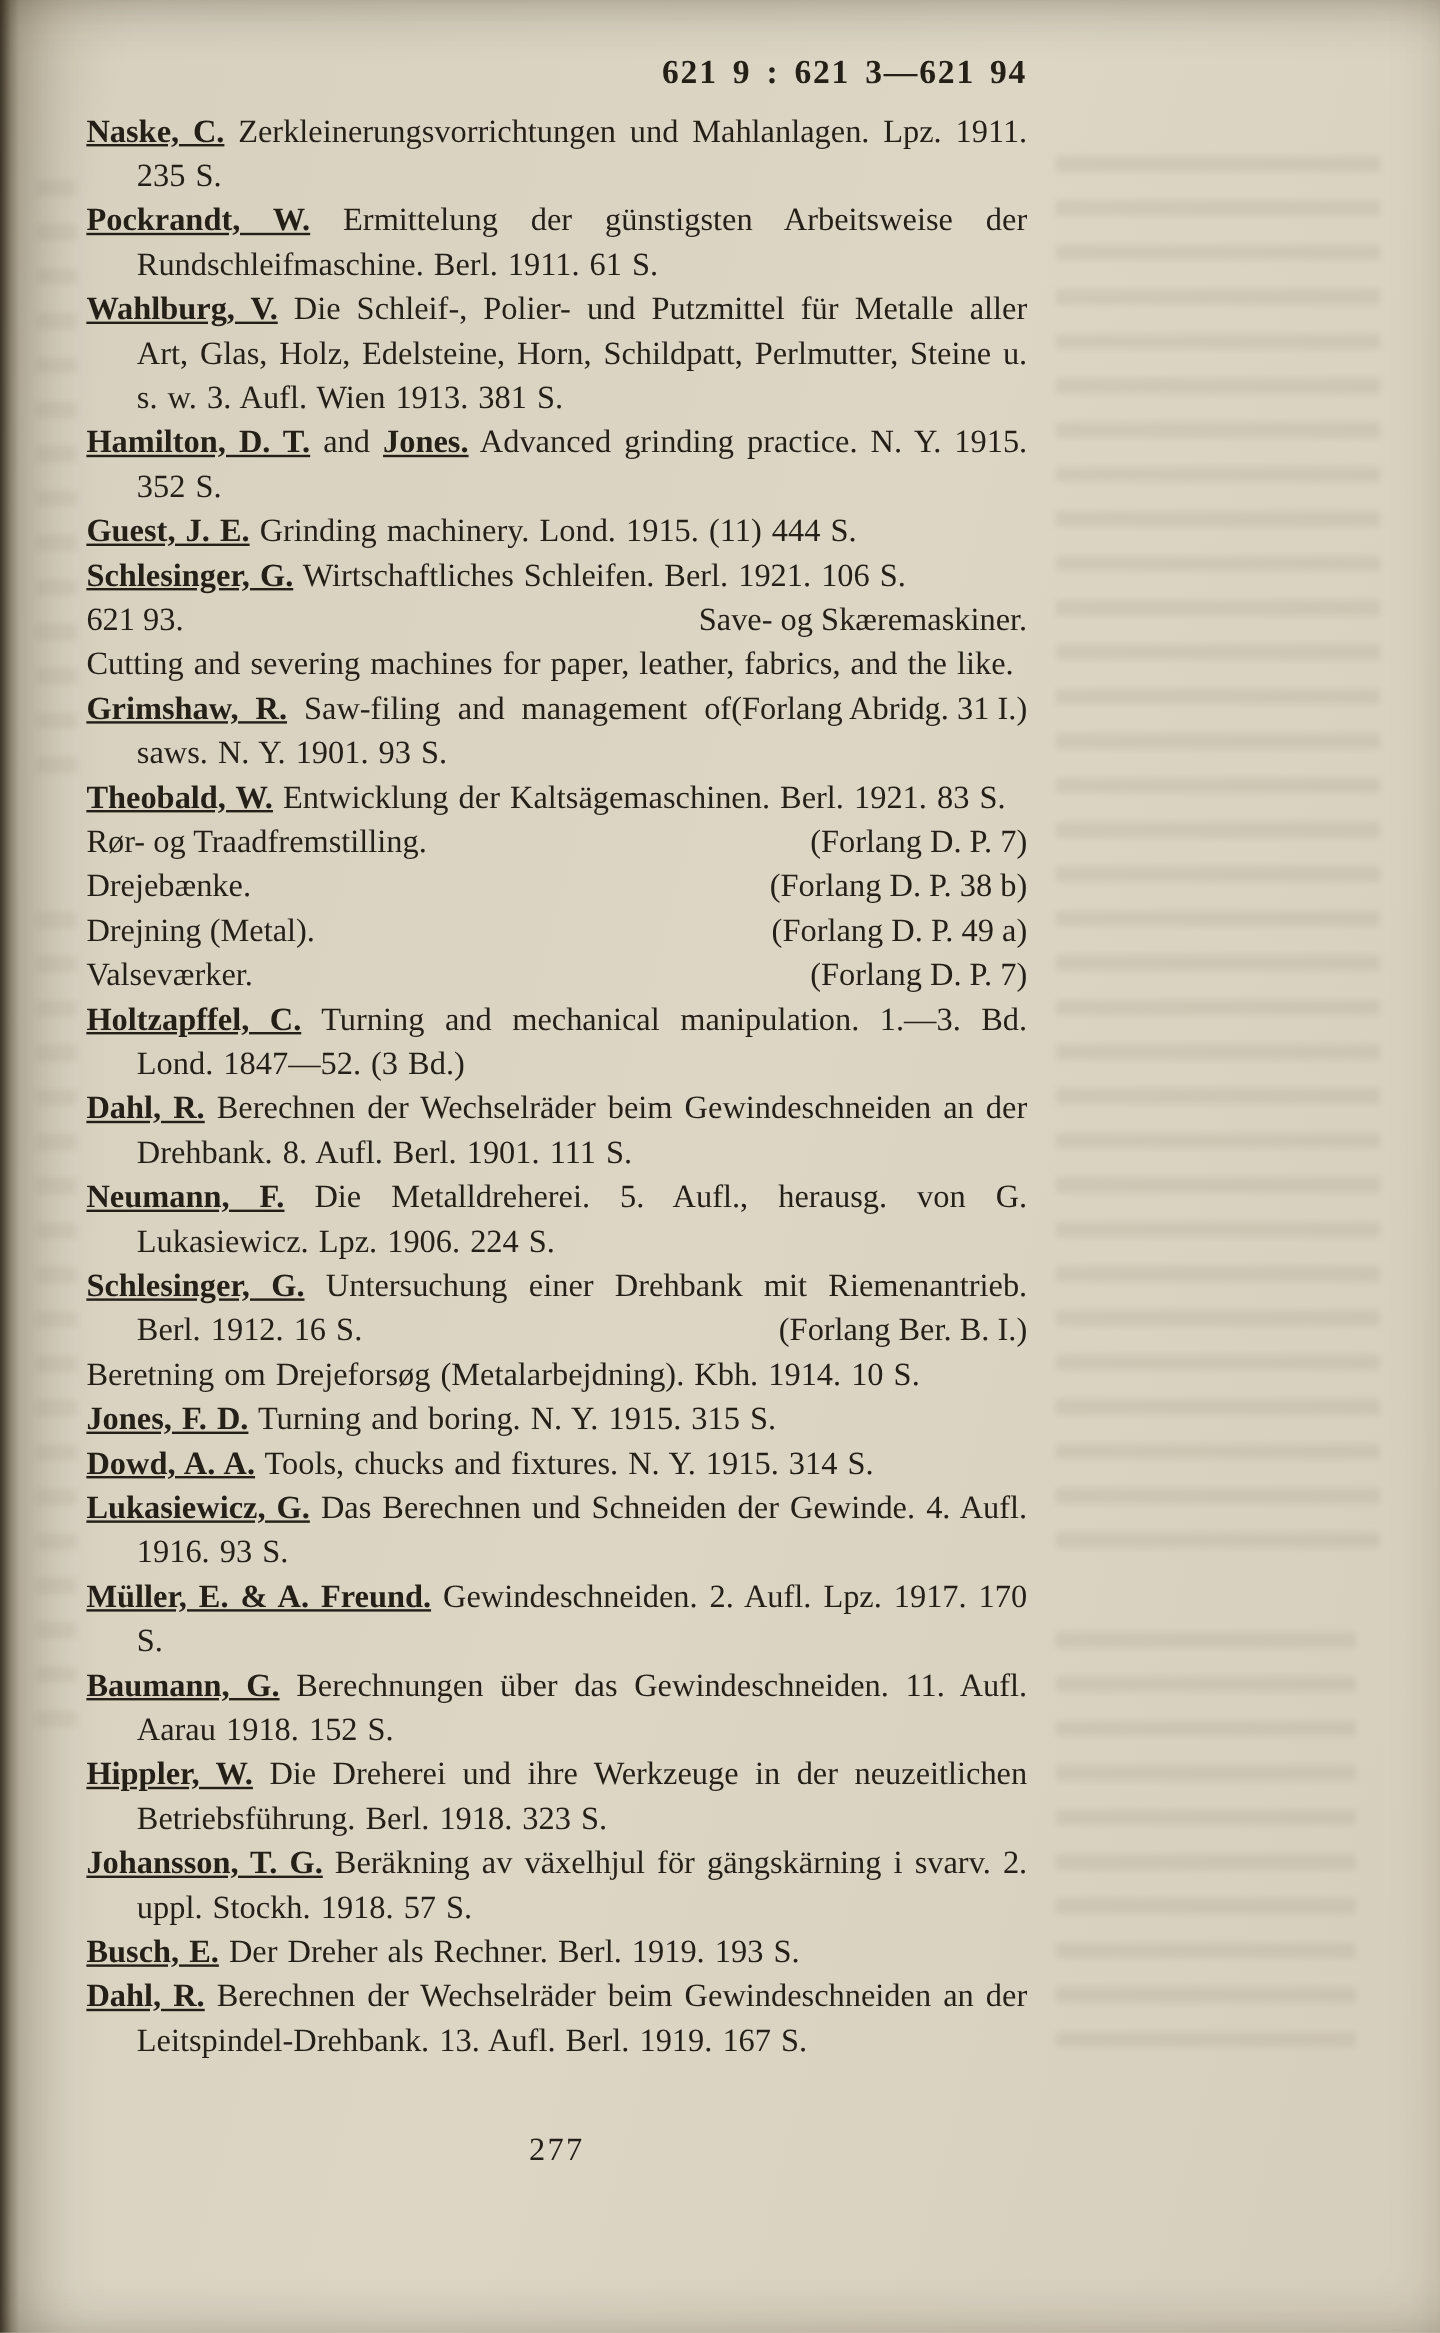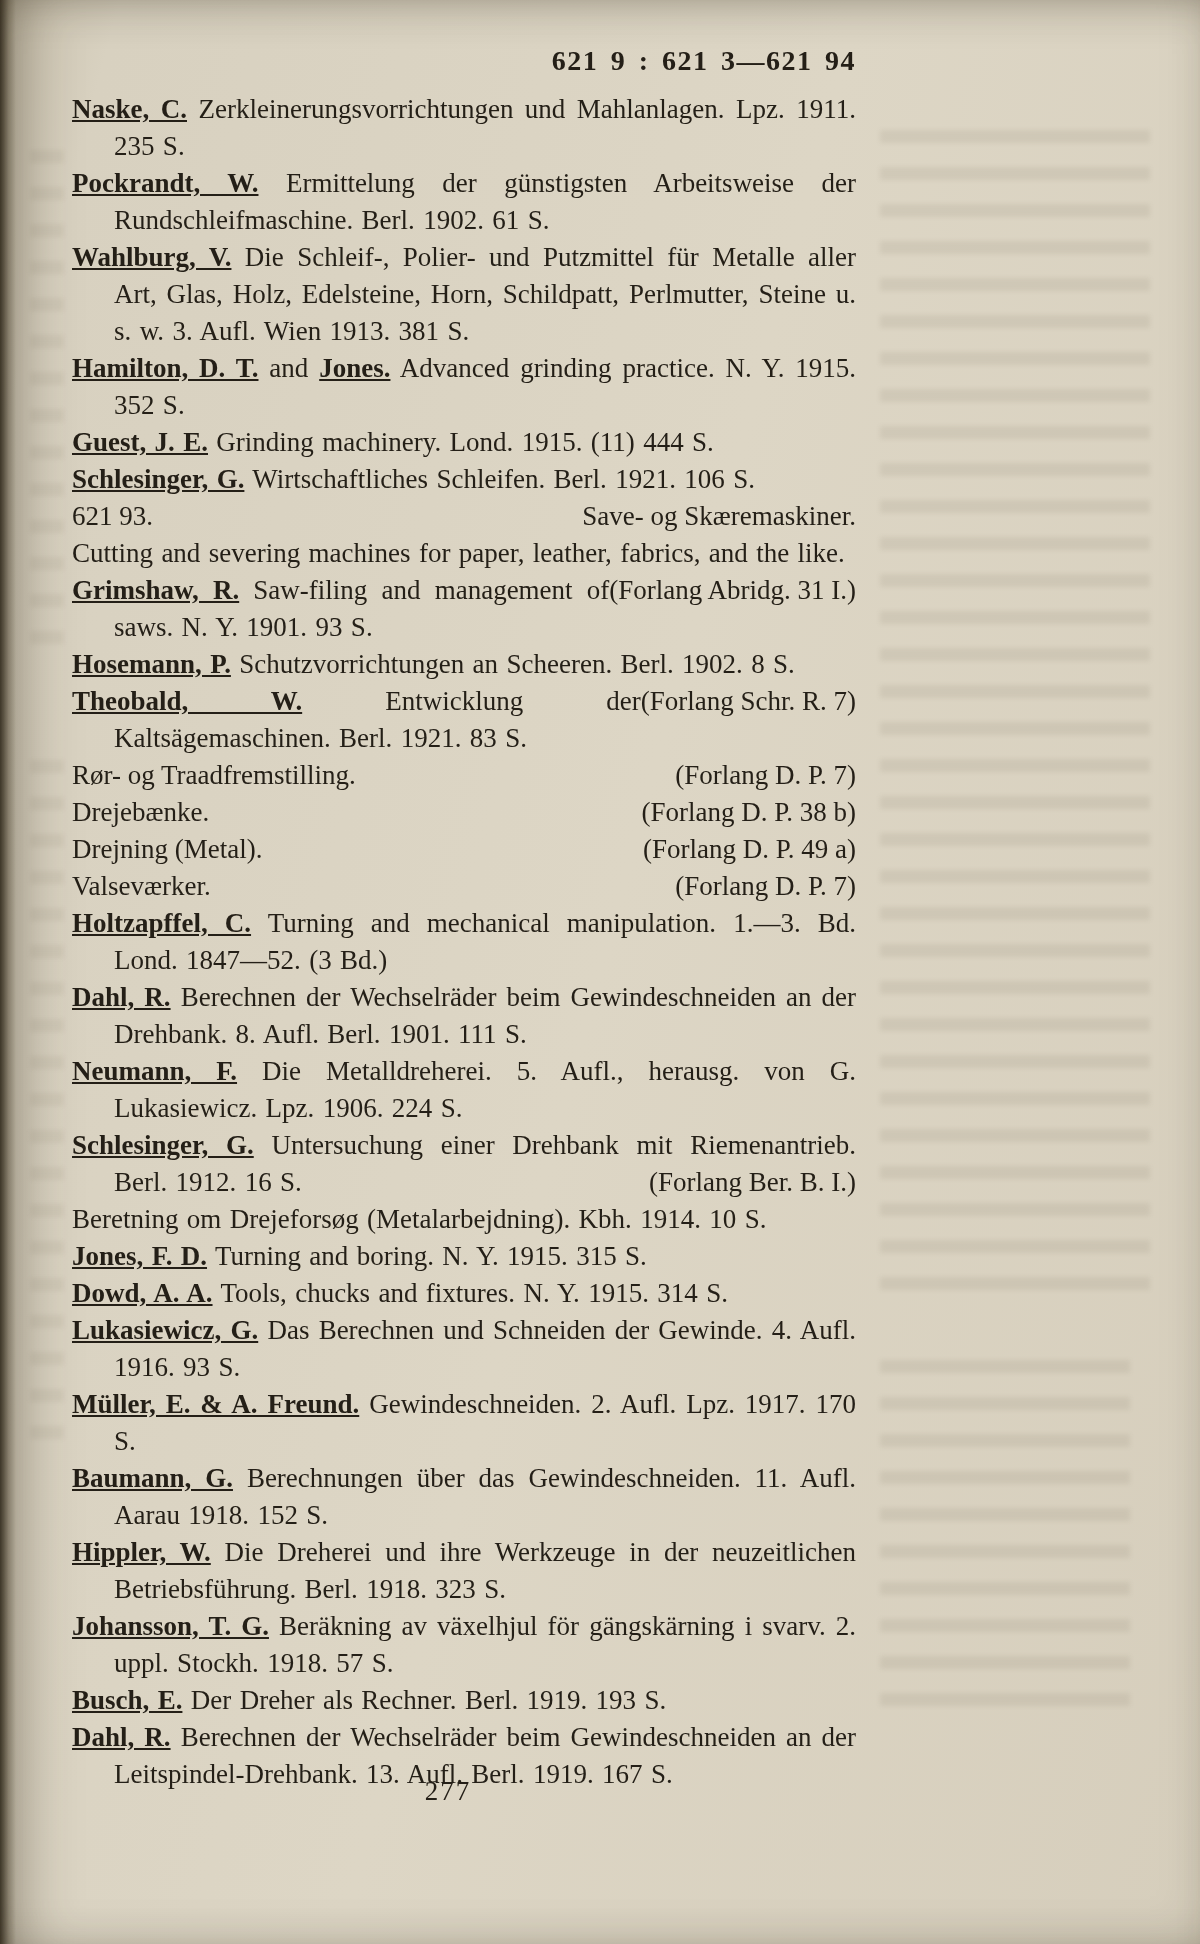--- a/index.html
+++ b/index.html
@@ -85,21 +85,21 @@
     display: flex;
     justify-content: space-between;
     font-weight: normal;
   }
   .ref-line {
     display: flex;
     justify-content: space-between;
   }
   .page-number {
     position: absolute;
-    left: 56px;
+    left: 72px;
     top: 1776px;
     width: 784px;
     text-align: center;
     font-size: 27px;
     letter-spacing: 2px;
   }
 </style>
 </head>
 <body style="color: rgb(36, 31, 23); background: rgb(216, 209, 192);">
 
@@ -107,32 +107,31 @@
 <div class="ghost g1"></div>
 <div class="ghost g2"></div>
 <div class="ghost g3"></div>
 <div class="ghost g4"></div>
 <div class="edge-left"></div>
 
 <div class="content">
   <div class="header">621 9 : 621 3—621 94</div>
   <div>
       <div class="entry"><span class="author">Naske, C.</span><span class="text"> Zerkleinerungsvorrichtungen und Mahlanlagen. Lpz. 1911. 235 S.</span></div>
-      <div class="entry"><span class="author">Pockrandt, W.</span><span class="text"> Ermittelung der günstigsten Arbeitsweise der Rundschleifmaschine. Berl. 1902. 61 S.</span></div>
+      <div class="entry"><span class="author">Pockrandt, W.</span><span class="text"> Ermittelung der günstigsten Arbeitsweise der Rundschleifmaschine. Berl. 1911. 61 S.</span></div>
       <div class="entry"><span class="author">Wahlburg, V.</span><span class="text"> Die Schleif-, Polier- und Putzmittel für Metalle aller Art, Glas, Holz, Edelsteine, Horn, Schildpatt, Perlmutter, Steine u. s. w. 3. Aufl. Wien 1913. 381 S.</span></div>
       <div class="entry"><span class="author">Hamilton, D. T.</span><span class="text"> and </span><span class="author">Jones.</span><span class="text"> Advanced grinding practice. N. Y. 1915. 352 S.</span></div>
       <div class="entry"><span class="author">Guest, J. E.</span><span class="text"> Grinding machinery. Lond. 1915. (11) 444 S.</span></div>
       <div class="entry"><span class="author">Schlesinger, G.</span><span class="text"> Wirtschaftliches Schleifen. Berl. 1921. 106 S.</span></div>
       <div class="section-line">
         <span class="code">621 93.</span>
         <span class="title">Save- og Skæremaskiner.</span>
       </div>
       <div class="entry plain"><span class="text">Cutting and severing machines for paper, leather, fabrics, and the like.</span><span class="ref-float">(Forlang Abridg. 31 I.)</span></div>
       <div class="entry"><span class="author">Grimshaw, R.</span><span class="text"> Saw-filing and management of saws. N. Y. 1901. 93 S.</span></div>
-      <div class="entry"><span class="author">Hosemann, P.</span><span class="text"> Schutzvorrichtungen an Scheeren. Berl. 1902. 8 S.</span><span class="ref-float">(Forlang Schr. R. 7)</span></div>
       <div class="entry"><span class="author">Theobald, W.</span><span class="text"> Entwicklung der Kaltsägemaschinen. Berl. 1921. 83 S.</span></div>
       <div class="ref-line">
         <span class="left">Rør- og Traadfremstilling.</span>
         <span class="ref">(Forlang D. P. 7)</span>
       </div>
       <div class="ref-line">
         <span class="left">Drejebænke.</span>
         <span class="ref">(Forlang D. P. 38 b)</span>
       </div>
       <div class="ref-line">

